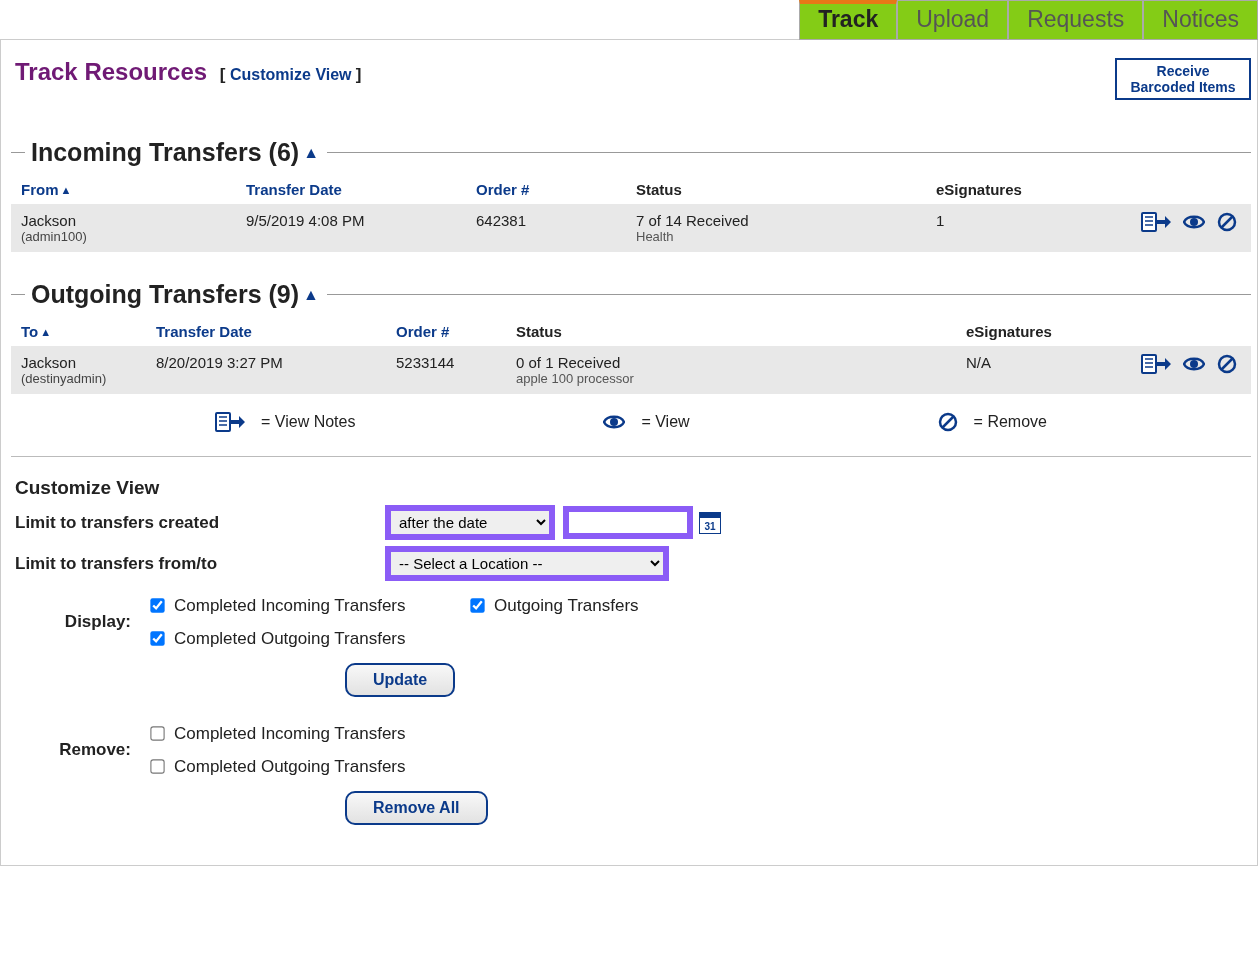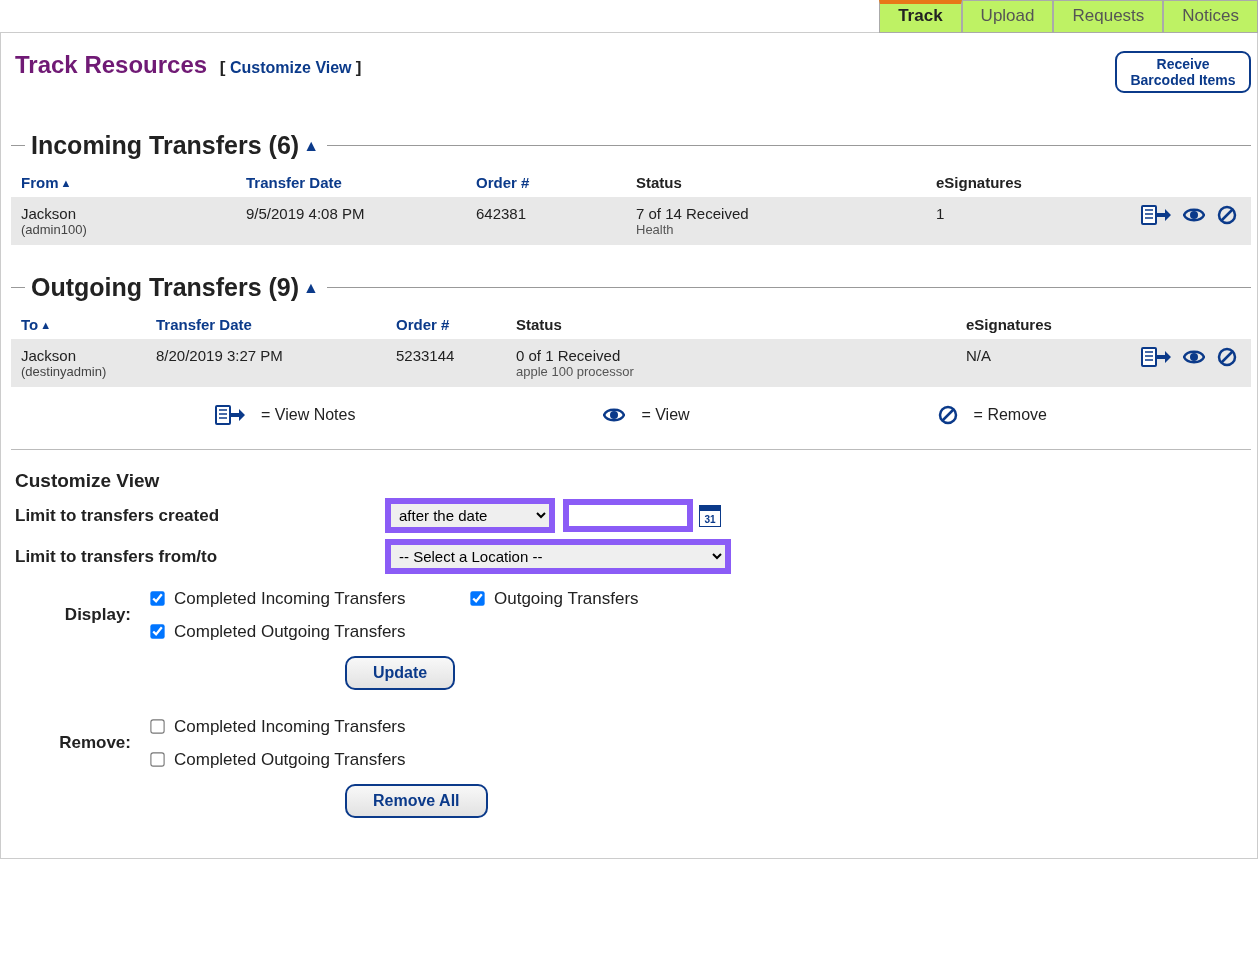--- a/index.html
+++ b/index.html
@@ -13,23 +13,23 @@
     width: 1258px;
   }
   .tab-bar {
     display: flex;
     justify-content: flex-end;
     border-bottom: 0;
   }
   .tab {
     border: 1px solid #aaa;
     padding: 5px 18px 6px 18px;
-    font-size: 17px;
+    font-size: 23px;
     color: #555;
-    background: #bef264;
+    background: #84cc16;
     cursor: pointer;
   }
   .tab.active {
     border-top: 4px solid #e77817;
     font-weight: bold;
     color: #222;
     padding-top: 2px;
   }
   .page-body {
     border: 1px solid #ccc;
@@ -47,21 +47,21 @@
   }
   .customize-link {
     font-size: 16px;
     color: #0b3a8a;
     font-weight: bold;
   }
   .bracket { font-size: 17px; font-weight: bold; color:#222;}
   .receive-barcoded {
     float: right;
     border: 2px solid #0b3a8a;
-    border-radius: 9px;
+    border-radius: 0;
     color: #0b3a8a;
     background: #fff;
     font-weight: bold;
     font-size: 14px;
     line-height: 1.15;
     padding: 3px 6px;
     width: 136px;
     text-align: center;
     cursor: pointer;
   }
@@ -136,21 +136,21 @@
   .form-row { display:flex; align-items:center; margin: 6px 0; }
   .form-label { width: 370px; font-size: 17px; font-weight: bold; }
   .form-label-wrap { width: 370px; font-size: 17px; font-weight: bold; line-height:1.25; }
   select, input[type=text] {
     font-size: 15px;
     padding: 2px 4px;
     border: 6px solid #8b5cf6;
   }
   .date-sel { width: 170px; }
   .date-input { width: 130px; margin-left: 8px; }
-  .loc-sel { width: 346px; }
+  .loc-sel { width: 284px; }
   .display-block {
     display: flex;
     align-items: center;
     margin-top: 14px;
   }
   .side-label {
     width: 132px;
     text-align: right;
     padding-right: 16px;
     font-size: 17px;

